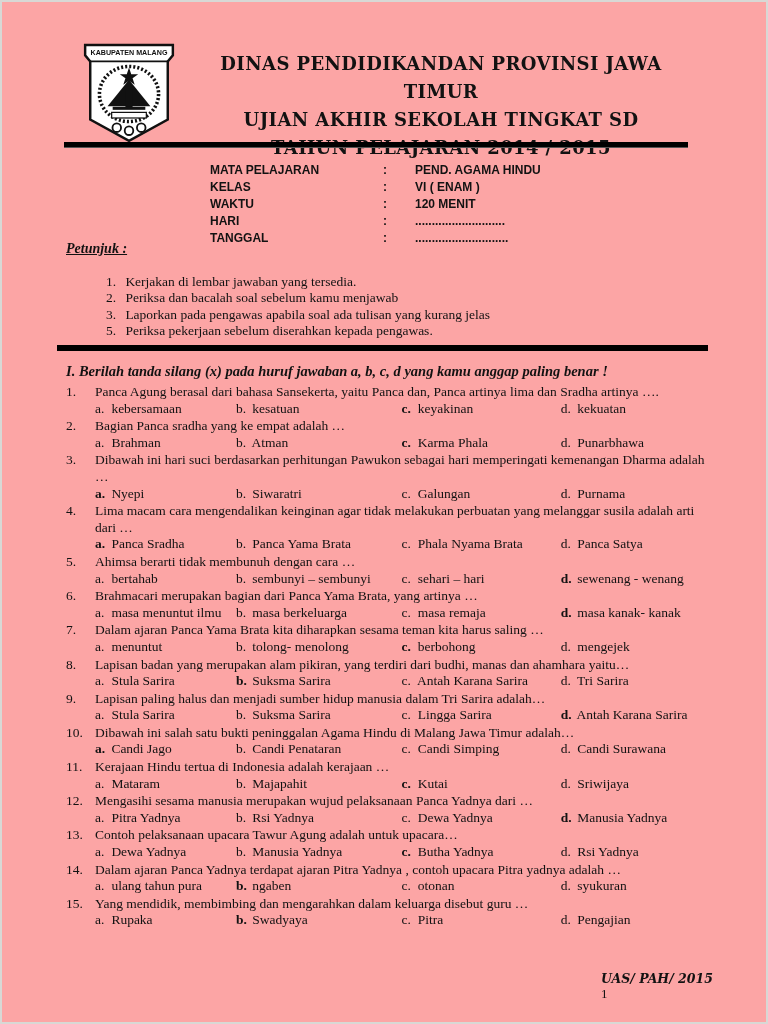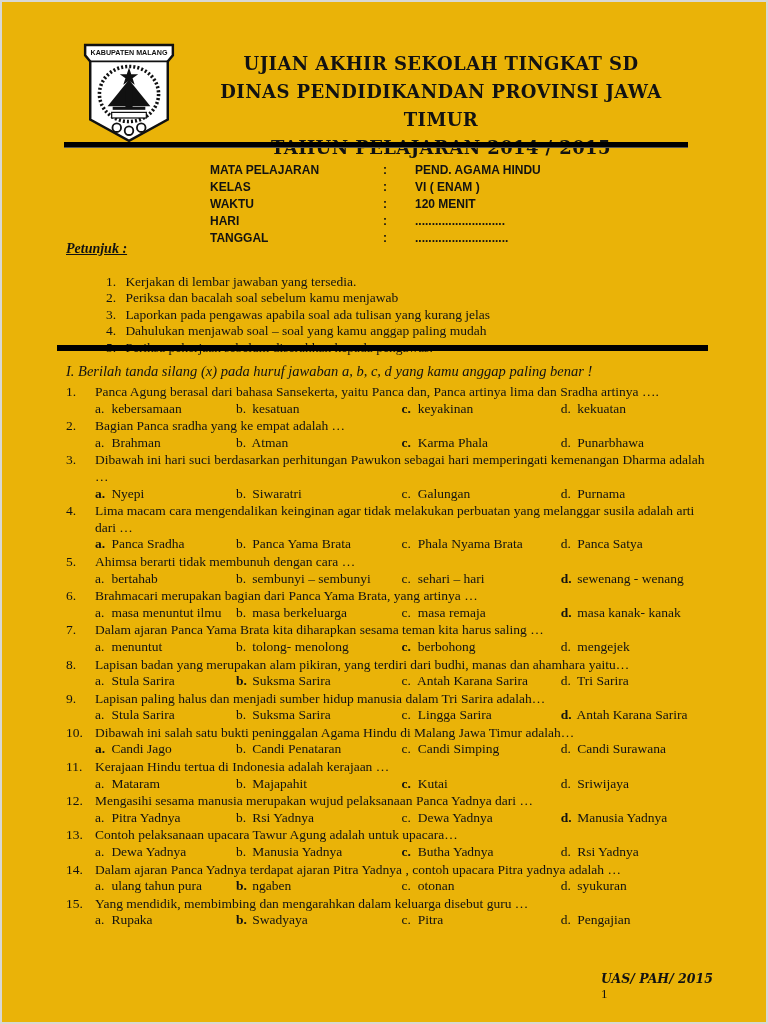--- a/index.html
+++ b/index.html
@@ -1,17 +1,17 @@
 <!DOCTYPE html>
 <html><head>
 <meta charset="utf-8">
 <style>
   html,body{margin:0;padding:0;}
   body{width:768px;height:1024px;background:#e9e9e7;}
-  .page{width:768px;height:1024px;position:relative;background:#eab308;color:#121212;
+  .page{width:768px;height:1024px;position:relative;background:#fca5a5;color:#121212;
         font-family:"Liberation Serif", serif;overflow:hidden;box-shadow:inset 0 0 0 2px #d8d8d5;}
   
   .header{position:absolute;top:42px;left:78px;right:66px;display:flex;align-items:flex-start;}
   .logo{width:102px;height:102px;flex:none;}
   .header-text{flex:1;text-align:center;font-family:"DejaVu Serif", serif;font-weight:bold;
                font-size:18px;line-height:28px;letter-spacing:.4px;padding-top:8px;}
   .rule{position:absolute;background:#000;}
   .rule-top{top:142px;left:64px;width:624px;height:5px;border-bottom:1px solid #555;}
   .rule-mid{top:345px;left:57px;width:651px;height:6px;}
   
@@ -21,21 +21,21 @@
   .info-label{width:173px;}
   .info-colon{width:32px;}
   
   .petunjuk{position:absolute;top:241px;left:66px;right:60px;font-size:13.5px;line-height:16.5px;}
   .petunjuk-title{font-weight:bold;font-style:italic;text-decoration:underline;font-size:14px;margin-bottom:16px;}
   .petunjuk-list{margin:12px;padding:0;list-style:none;}
   .petunjuk-item{padding-left:28px;}
   .petunjuk-item .pnum{display:inline-block;width:16px;}
   
   .section-heading{position:absolute;top:363px;left:66px;right:41px;
-                   font-weight:normal;font-style:italic;font-size:14.5px;}
+                   font-weight:bold;font-style:italic;font-size:14.5px;}
   
   .questions{position:absolute;top:384px;left:66px;width:642px;font-size:13.5px;line-height:16.6px;}
   .question{display:flex;}
   .qnum{width:29px;flex:none;}
   .qbody{flex:1;}
   .options{display:grid;grid-template-columns:23% 27% 26% 24%;margin:0 0 1px 0;}
   .opt{white-space:nowrap;overflow:visible;}
   .opt .letter{display:inline-block;min-width:13px;}
   .opt .letter.key{font-weight:bold;}
   
@@ -58,22 +58,22 @@
       <polygon fill="#111" points="50,25 52.2,31.5 59,31.5 53.5,35.5 55.6,42 50,38 44.4,42 46.5,35.5 41,31.5 47.8,31.5"></polygon>
       <path d="M29 63 L50 37 L71 63 Z" fill="#111"></path>
       <rect x="46.5" y="47" width="7" height="18" fill="#111"></rect>
       <rect x="34" y="63.5" width="32" height="3" fill="#111"></rect>
       <rect x="33" y="69" width="34" height="5.5" fill="#fff" stroke="#111" stroke-width="1.2"></rect>
       <circle cx="38" cy="84" r="4.2" fill="none" stroke="#111" stroke-width="1.8"></circle>
       <circle cx="50" cy="87" r="4.2" fill="none" stroke="#111" stroke-width="1.8"></circle>
       <circle cx="62" cy="84" r="4.2" fill="none" stroke="#111" stroke-width="1.8"></circle>
     </svg>
     <div class="header-text">
+      <div>DINAS PENDIDIKANDAN PROVINSI JAWA TIMUR</div>
       <div>UJIAN AKHIR SEKOLAH TINGKAT SD</div>
-      <div>DINAS PENDIDIKANDAN PROVINSI JAWA TIMUR</div>
       <div>TAHUN  PELAJARAN 2014 / 2015</div>
     </div>
   </div>
 
   <div class="rule rule-top"></div>
 
   <div class="info" id="info-rows">
       <div class="info-row">
         <span class="info-label">MATA PELAJARAN</span>
         <span class="info-colon">:</span>
@@ -100,21 +100,20 @@
         <span class="info-value">............................</span>
       </div>
     </div>
 
   <div class="petunjuk">
     <div class="petunjuk-title">Petunjuk :</div>
     <ol class="petunjuk-list" id="petunjuk-list">
         <li class="petunjuk-item"><span class="pnum">1.</span><span> Kerjakan di lembar jawaban yang tersedia.</span></li>
         <li class="petunjuk-item"><span class="pnum">2.</span><span> Periksa dan bacalah soal sebelum kamu menjawab</span></li>
         <li class="petunjuk-item"><span class="pnum">3.</span><span> Laporkan pada pengawas apabila soal ada tulisan yang kurang jelas</span></li>
-        <li class="petunjuk-item"><span class="pnum">4.</span><span> Dahulukan menjawab soal – soal yang kamu anggap paling mudah</span></li>
         <li class="petunjuk-item"><span class="pnum">5.</span><span> Periksa pekerjaan sebelum diserahkan kepada pengawas.</span></li>
       </ol>
   </div>
 
   <div class="rule rule-mid"></div>
 
   <div class="section-heading">I. Berilah tanda silang (x) pada huruf jawaban a, b, c, d yang kamu anggap paling benar !</div>
 
   <div class="questions" id="questions">
       <div class="question">

